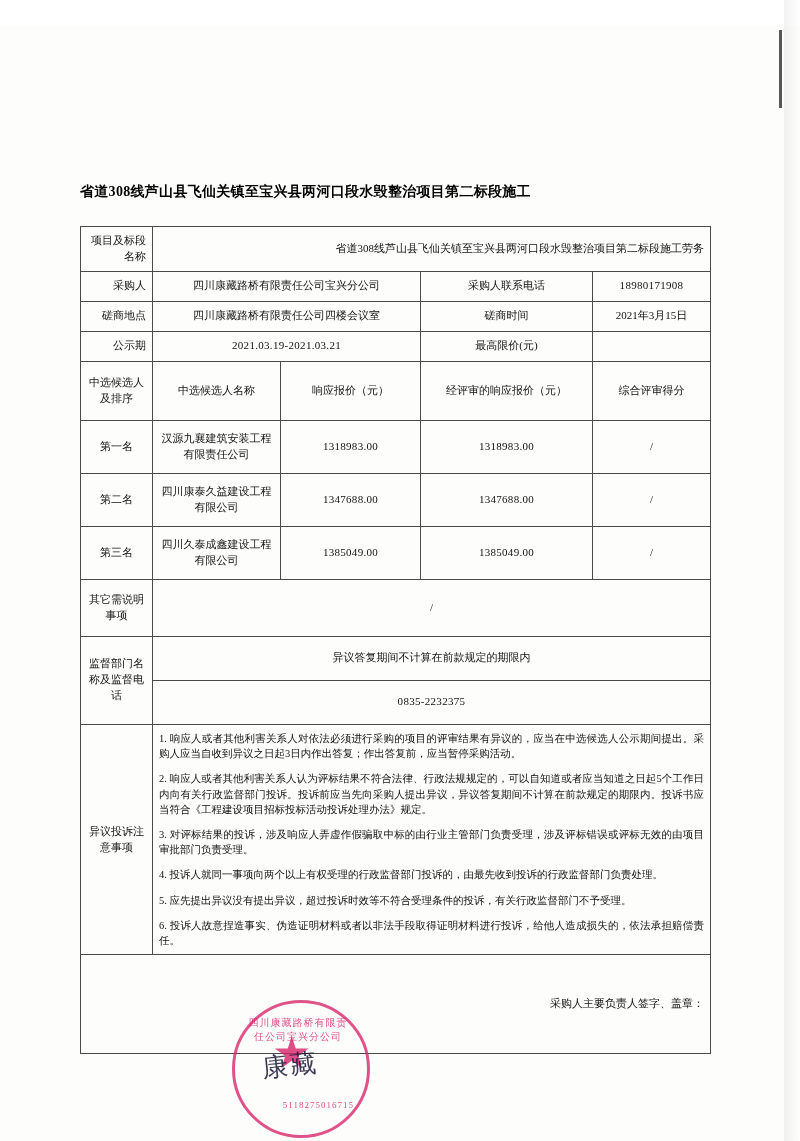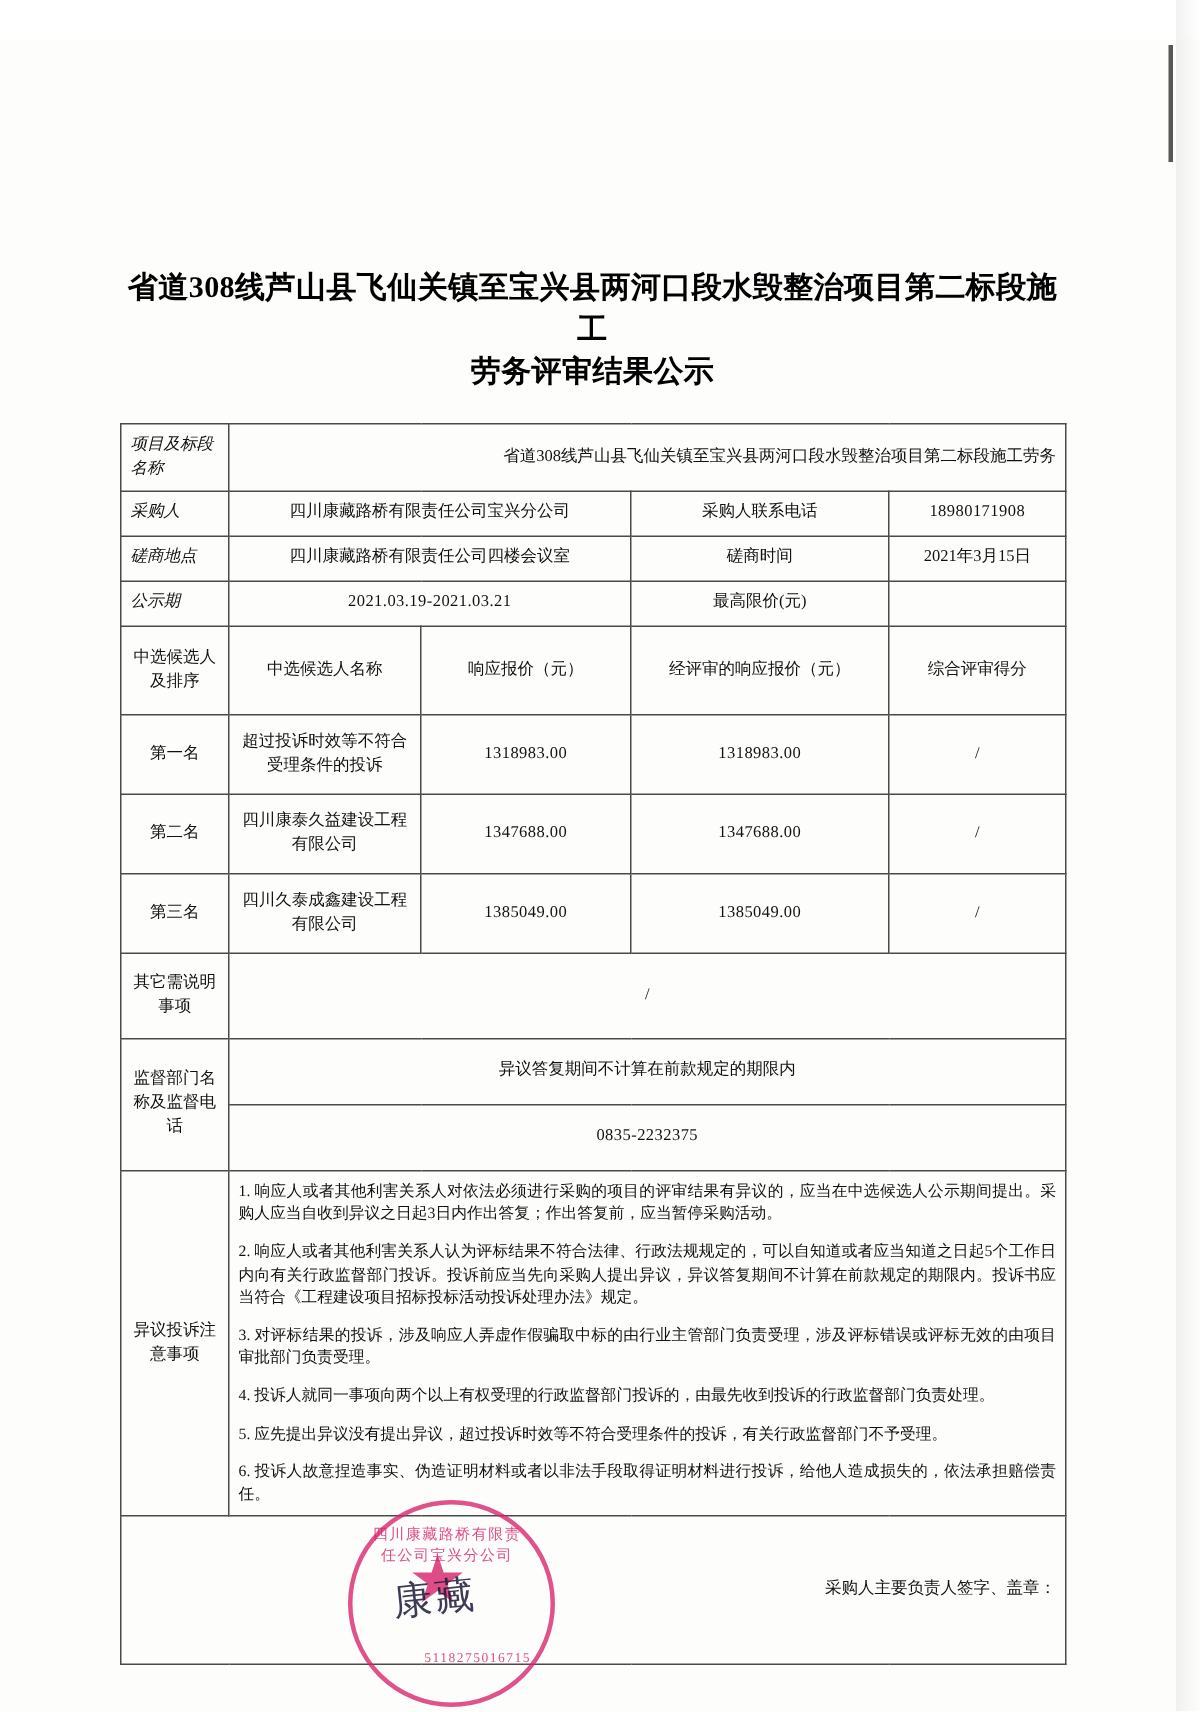--- a/index.html
+++ b/index.html
@@ -40,44 +40,43 @@
     background: #3a3a3a;
     opacity: .85;
   }
   .doc {
     position: absolute;
     left: 80px;
     top: 178px;
     width: 630px;
   }
   .title {
-    text-align: center;
     font-weight: bold;
-    font-size: 20px;
+    font-size: 14px;
     line-height: 28px;
     letter-spacing: 0.3px;
     margin-bottom: 20px;
     color: #000;
   }
   table.main {
     border-collapse: collapse;
     width: 630px;
     table-layout: fixed;
     font-size: 11px;
   }
   table.main td {
     border: 1px solid #4a4a4a;
     padding: 6px 6px;
     vertical-align: middle;
     line-height: 1.45;
     color: #111;
   }
   .c { text-align: center; }
   .l { text-align: right; }
-  .lbl { text-align: left; font-style: italic; }
+  .lbl { text-align: right; }
   .pad-l { padding-left: 10px; }
   .rowh { height: 30px; }
   .num { font-family: "Liberation Serif", serif; letter-spacing: .3px; }
   .notice-cell {
     text-align: left;
     padding: 8px 10px 8px 10px;
     line-height: 1.65;
     font-size: 10.5px;
     text-align: justify;
   }
@@ -155,21 +154,20 @@
 
 <div class="page">
   <div class="scan-edge-top"></div>
   <div class="scan-edge-right"></div>
   <div class="scan-line"></div>
 
   <div class="doc">
 
     <div class="title">
       <div>省道308线芦山县飞仙关镇至宝兴县两河口段水毁整治项目第二标段施工</div>
-      <div>劳务评审结果公示</div>
     </div>
 
     <table class="main">
       <colgroup>
         <col style="width:72px">
         <col style="width:128px">
         <col style="width:140px">
         <col style="width:172px">
         <col style="width:118px">
       </colgroup>
@@ -204,21 +202,21 @@
       <tr>
         <td class="c" style="height:46px">中选候选人及排序</td>
         <td class="c">中选候选人名称</td>
         <td class="c">响应报价（元）</td>
         <td class="c">经评审的响应报价（元）</td>
         <td class="c">综合评审得分</td>
       </tr>
 
       <tr>
         <td class="c" style="height:40px">第一名</td>
-        <td class="c">超过投诉时效等不符合受理条件的投诉</td>
+        <td class="c">汉源九襄建筑安装工程有限责任公司</td>
         <td class="c num">1318983.00</td>
         <td class="c num">1318983.00</td>
         <td class="c">/</td>
       </tr>
 
       <tr>
         <td class="c" style="height:40px">第二名</td>
         <td class="c">四川康泰久益建设工程有限公司</td>
         <td class="c num">1347688.00</td>
         <td class="c num">1347688.00</td>

